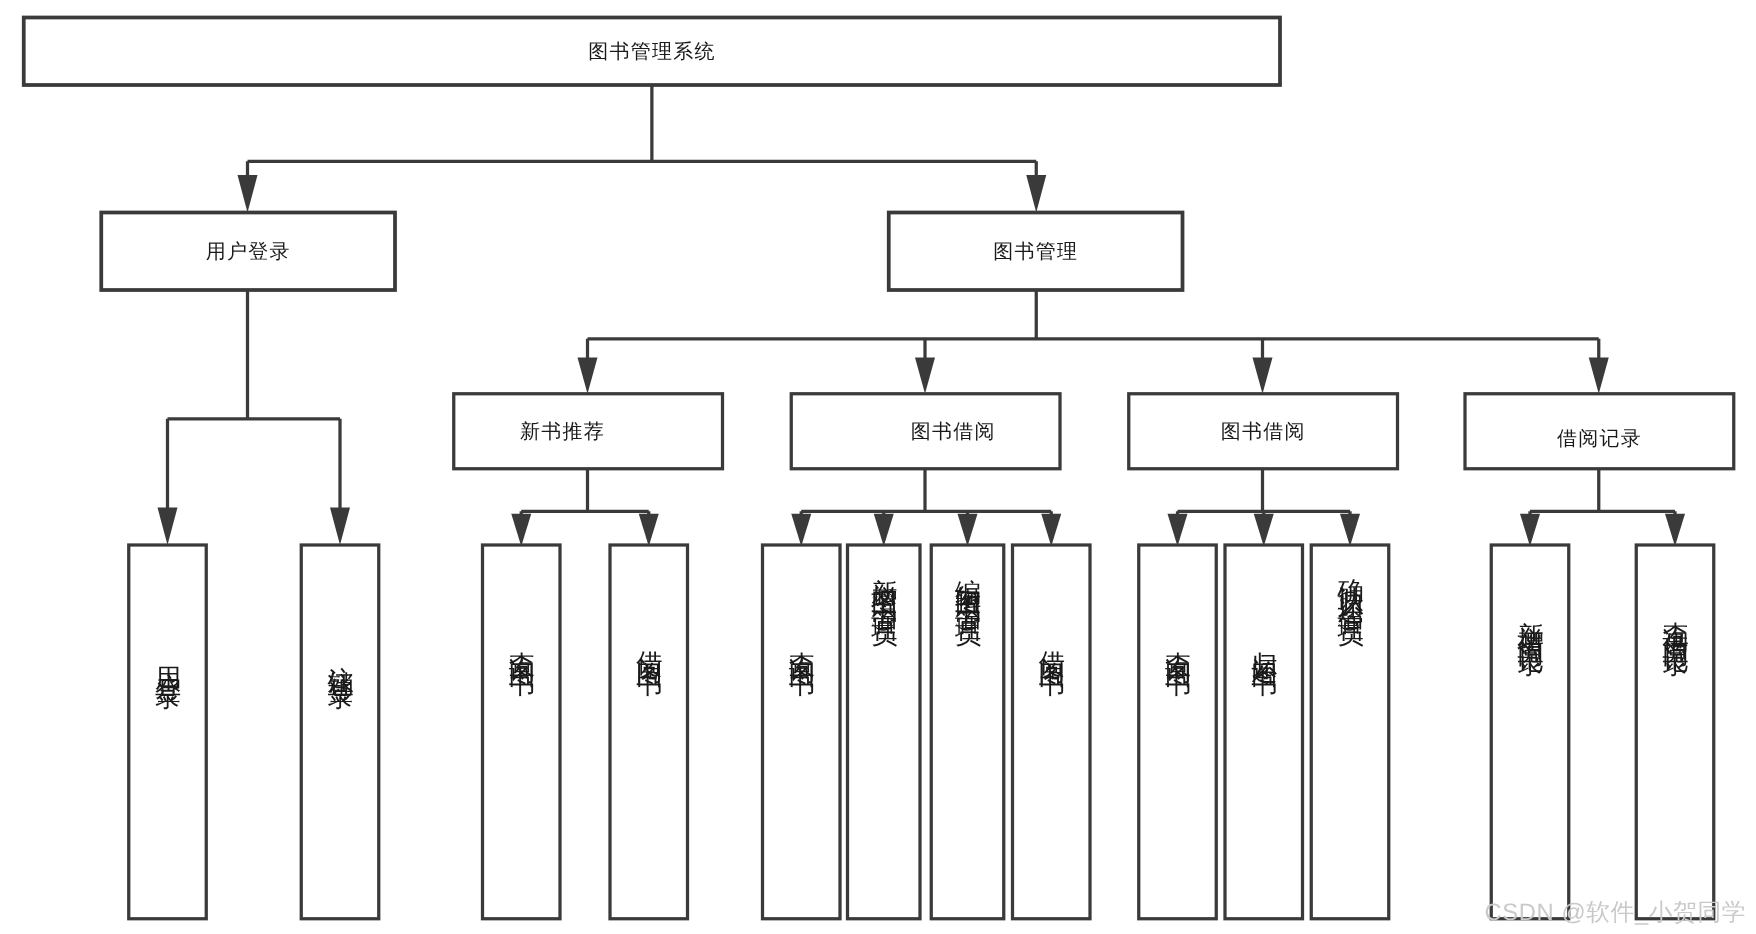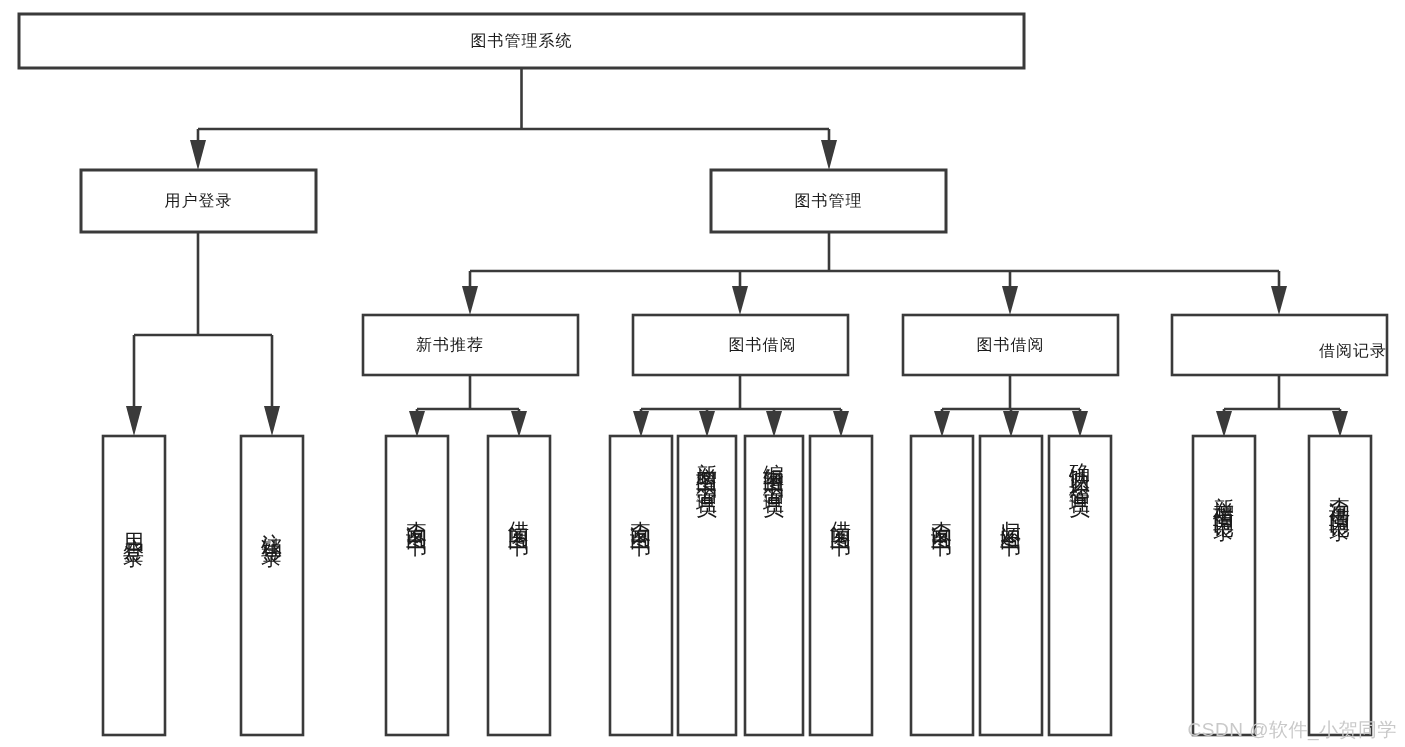--- a/index.html
+++ b/index.html
@@ -218,21 +218,21 @@
   </div>
 
   <div class="hlabel-wrap" style="left:655px; top:315px; width:215px; height:60px;">
     <span class="hlabel-text">图书借阅</span>
   </div>
 
   <div class="hlabel-wrap" style="left:903px; top:315px; width:215px; height:60px;">
     <span class="hlabel-text">图书借阅</span>
   </div>
 
-  <div class="hlabel-wrap" style="left:1172px; top:315px; width:215px; height:72px;justify-content:flex-end;">
+  <div class="hlabel-wrap" style="left:1172px; top:315px; width:215px; height:72px;">
     <span class="hlabel-text">借阅记录</span>
   </div>
 
   <div class="vlabel-wrap" style="left:103px; top:436px; width:62px; height:299px; padding-top:80px; box-sizing:border-box;">
     <span class="vlabel-text">用户登录</span>
   </div>
 
   <div class="vlabel-wrap" style="left:241px; top:436px; width:62px; height:299px; padding-top:80px; box-sizing:border-box;">
     <span class="vlabel-text">注销登录</span>
   </div>

